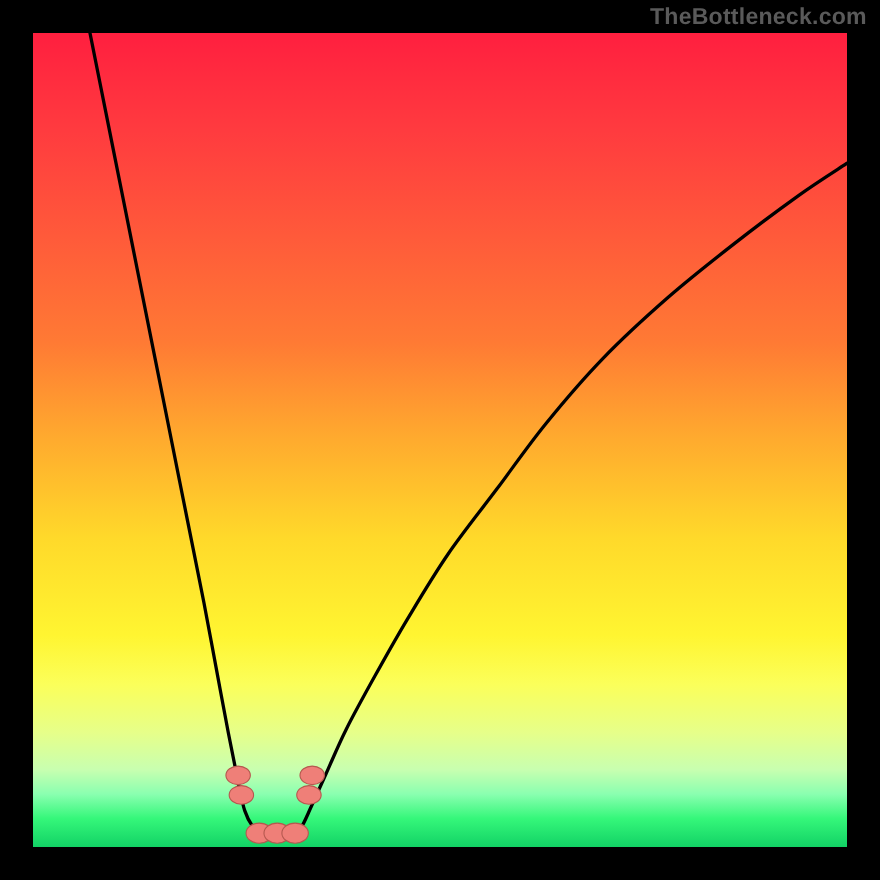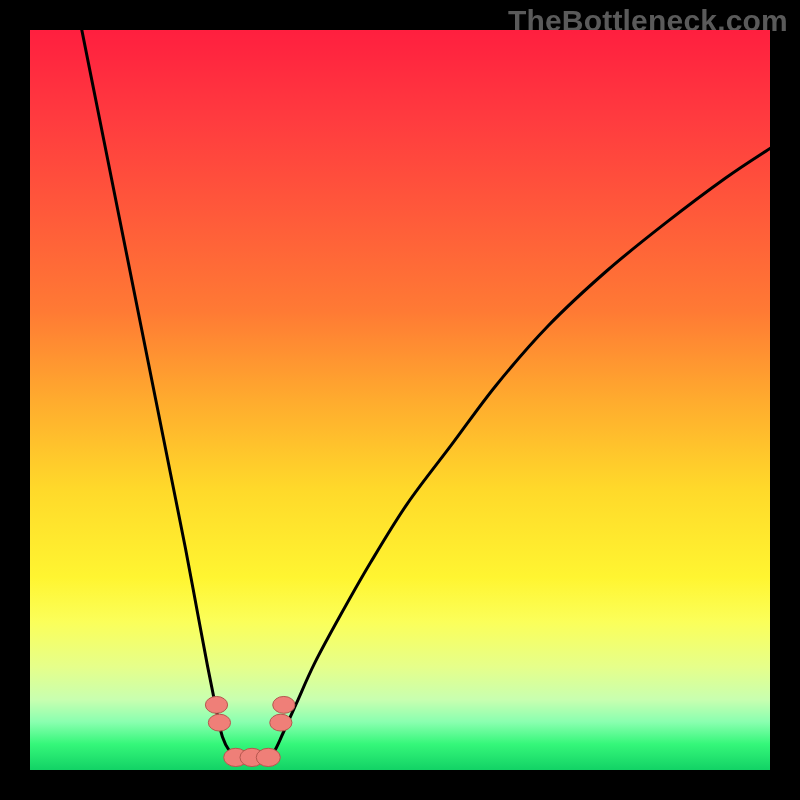--- a/index.html
+++ b/index.html
@@ -32,21 +32,21 @@
     left: 0;
     top: 0;
     width: 740px;
     height: 740px;
   }
   .watermark {
     position: absolute;
     top: 4px;
     right: 12px;
     color: #5a5a5a;
-    font-size: 30px;
+    font-size: 21px;
     font-weight: 600;
     letter-spacing: 0.2px;
   }
   svg.curves {
     position: absolute;
     left: 0;
     top: 0;
     width: 740px;
     height: 740px;
   }

